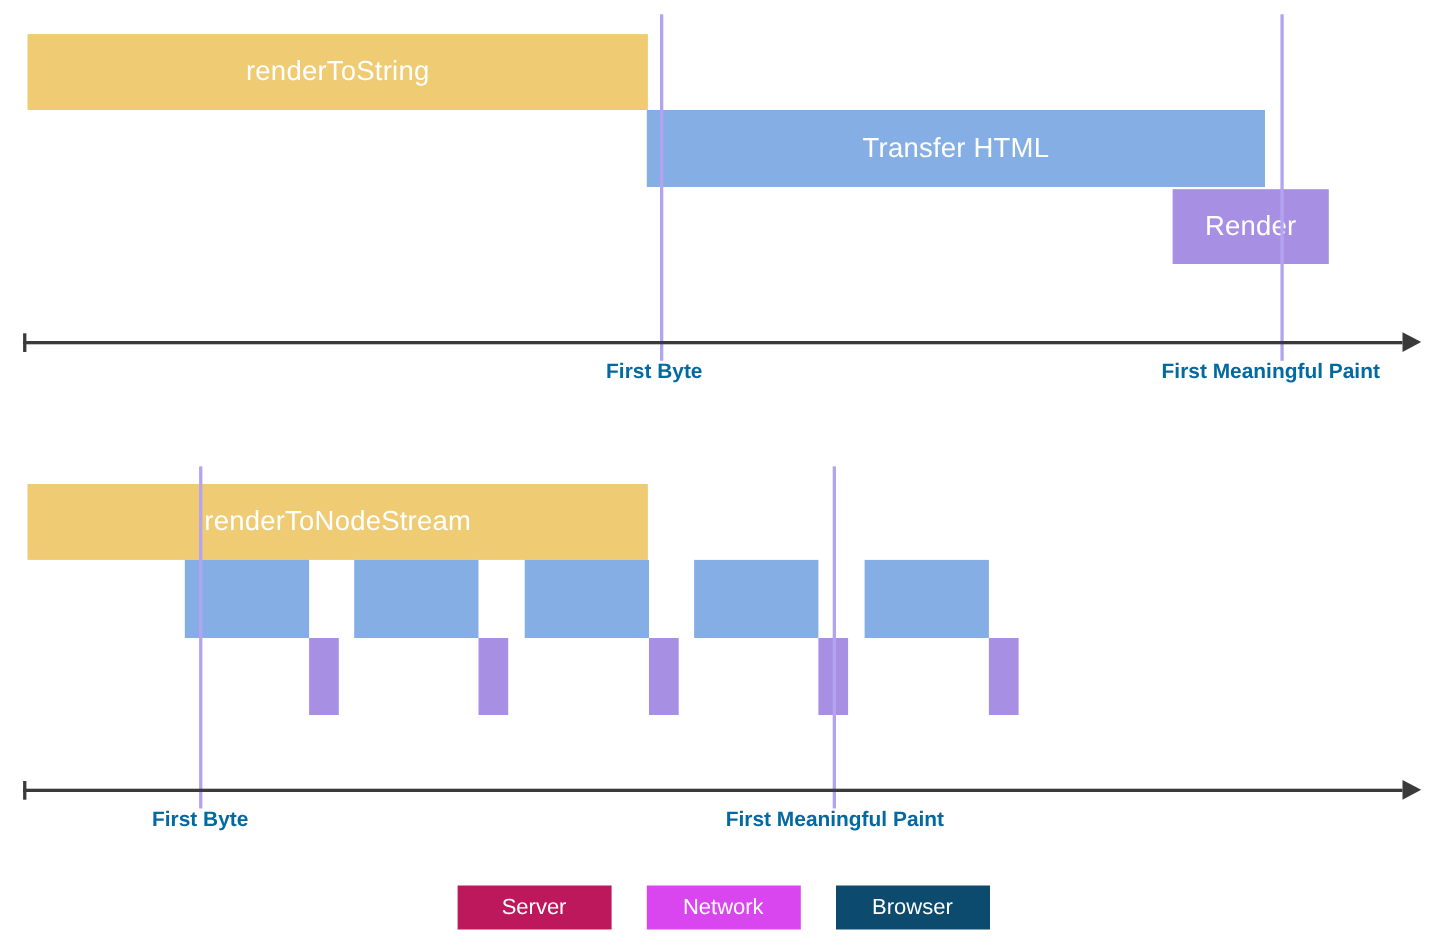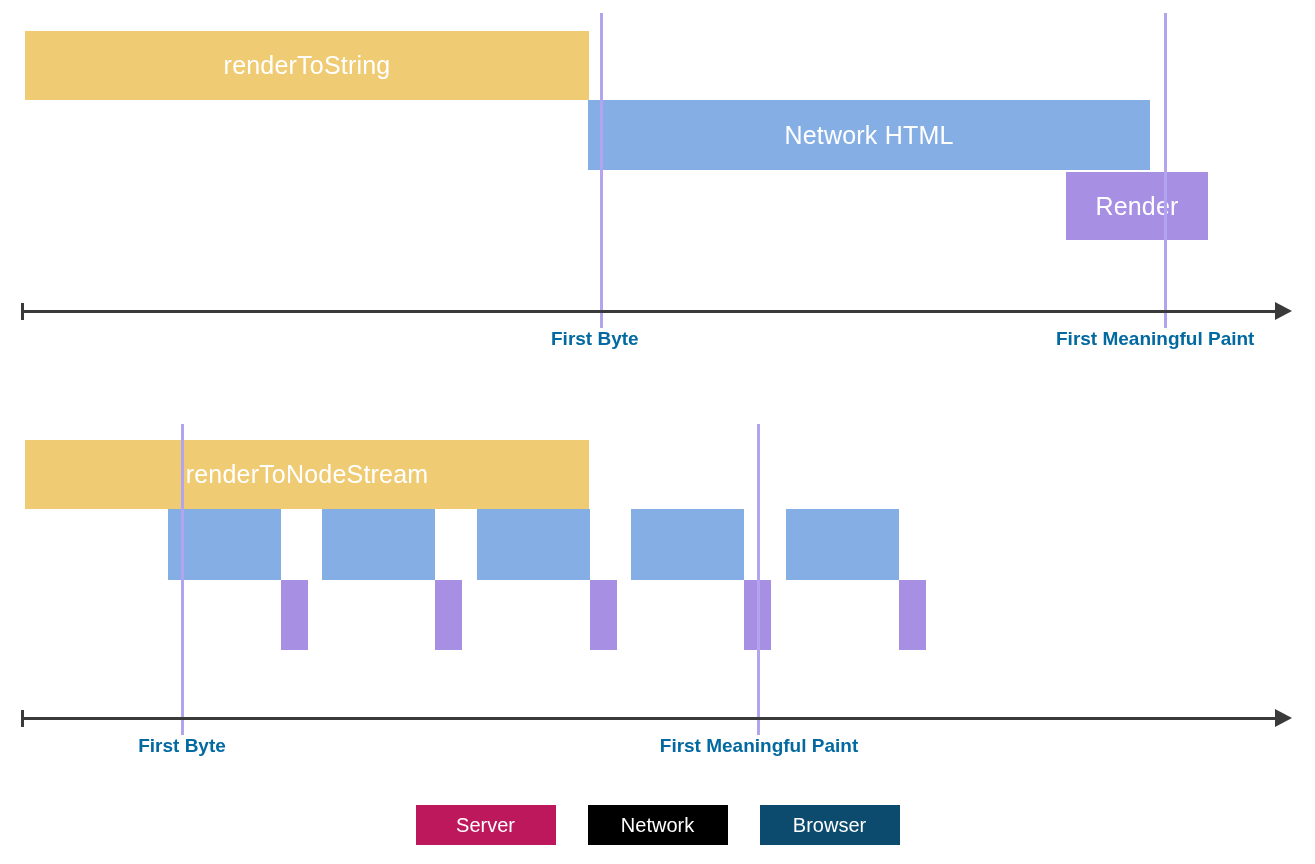--- a/index.html
+++ b/index.html
@@ -89,36 +89,36 @@
     width: 140px;
     height: 40px;
     display: flex;
     align-items: center;
     justify-content: center;
     color: #ffffff;
     font-size: 20px;
     line-height: 1;
   }
   .legend-item.server  { background: #be185d; justify-content: center; }
-  .legend-item.network { background: #000000; }
+  .legend-item.network { background: #d946ef; }
   .legend-item.browser { background: #0c4a6e; }
 </style>
 </head>
 <body>
 
 <div id="stage">
 
   <div id="timeline-top">
 
     <div class="bar server" style="left:25px; top:31px; width:564px; height:69px;">
       <span>renderToString</span>
     </div>
 
     <div class="bar network" style="left:588px; top:100px; width:562px; height:70px;">
-      <span>Network HTML</span>
+      <span>Transfer HTML</span>
     </div>
 
     <div class="bar browser" style="left:1066px; top:172px; width:142px; height:68px;">
       <span>Render</span>
     </div>
 
     <div class="marker-line" style="left:600px; top:13px; height:315px;"></div>
     <div class="marker-line" style="left:1164px; top:13px; height:315px;"></div>
 
     <div class="axis-cap" style="left:21px; top:303px;"></div>

